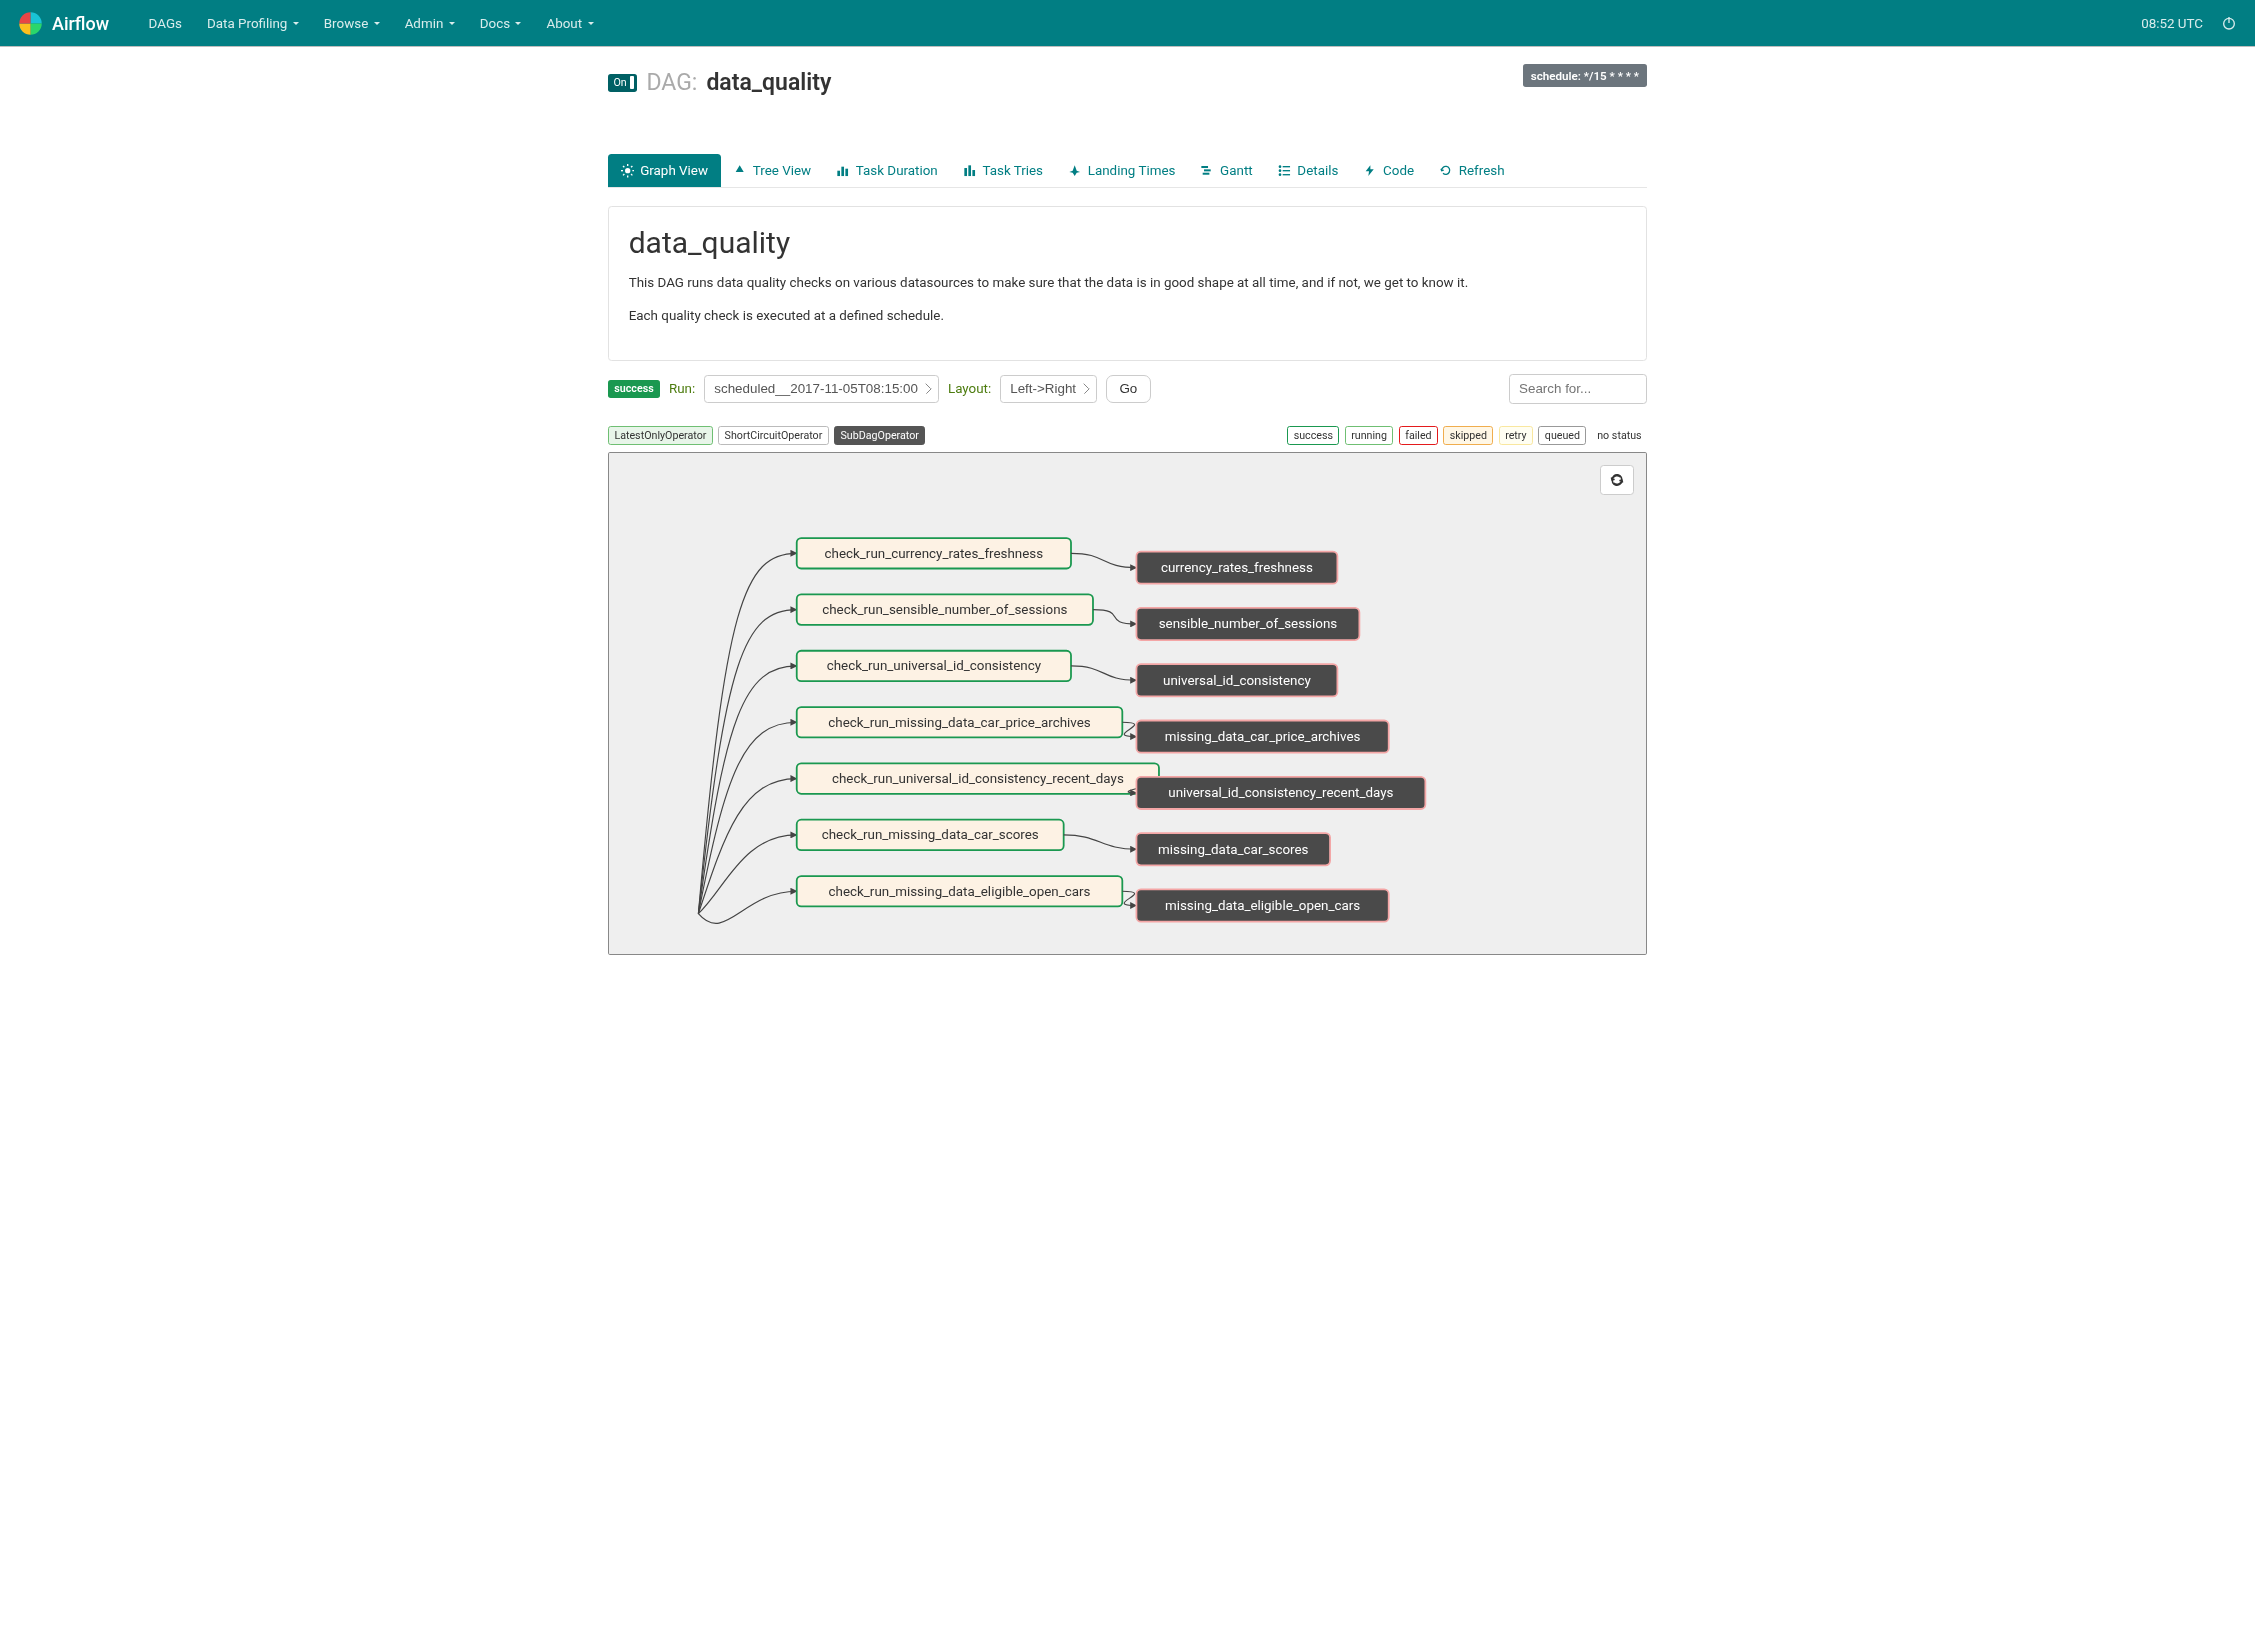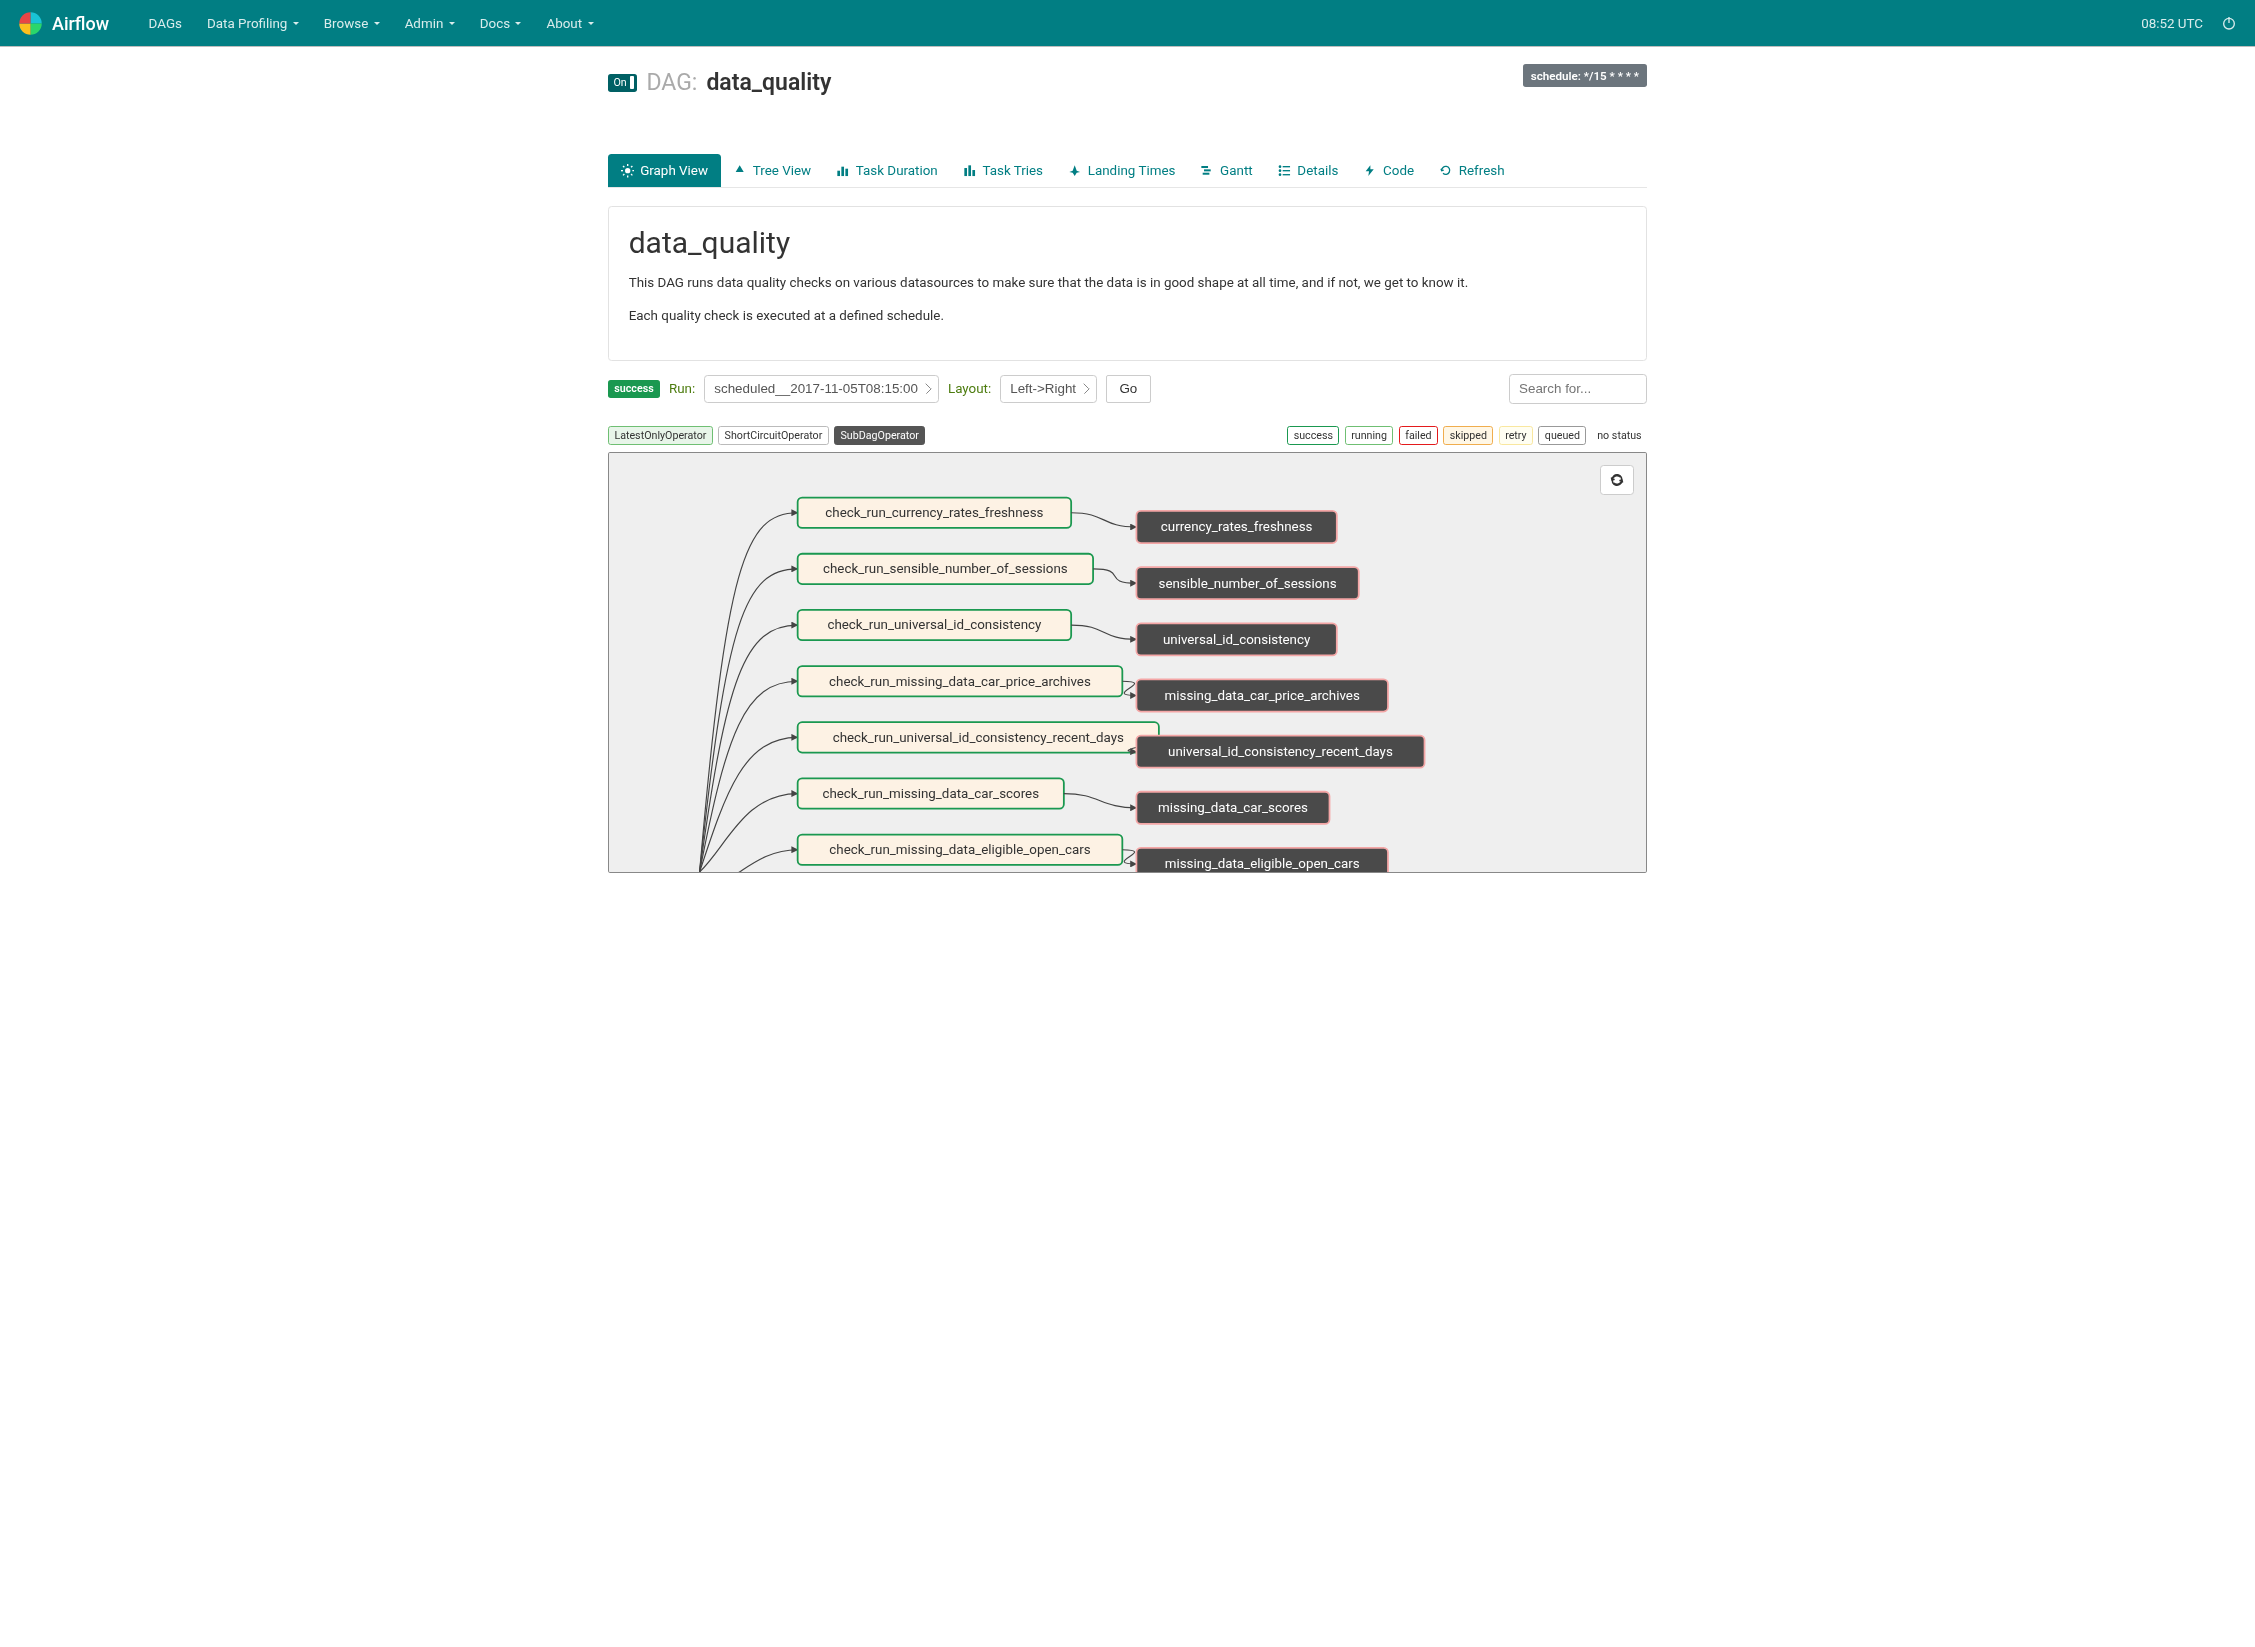--- a/index.html
+++ b/index.html
@@ -106,21 +106,21 @@
   position: absolute; right: 7.2px; top: 50%;
   transform: translateY(-50%);
   width: 7.2px; height: 10.7px;
   background:
     linear-gradient(45deg, transparent 45%, #888 45%, #888 55%, transparent 55%) 0 0/7.2px 5.4px no-repeat,
     linear-gradient(-45deg, transparent 45%, #888 45%, #888 55%, transparent 55%) 0 5.4px/7.2px 5.4px no-repeat;
   pointer-events:none;
 }
 .btn-go {
   border: 0.9px solid #ccc; background: #fff; color: #333;
-  padding: 5.4px 12.5px; border-radius: 2px; font-size: 13.4px; cursor: pointer;
+  padding: 5.4px 12.5px; border-radius: 7px; font-size: 13.4px; cursor: pointer;
 }
 .search-input {
   border: 0.9px solid #ccc; border-radius: 3.6px;
   padding: 6.3px 9px; font-size: 13.4px; width: 138px; color: #555;
 }
 .spacer { flex: 1; }
 
 .legend-row { display: flex; align-items: center; gap: 5.4px; margin-bottom: 7.2px; }
 .legend-left { display:flex; gap:5.4px; }
 .legend-right { display:flex; gap:5.4px; margin-left:auto; align-items:center;}
@@ -139,21 +139,21 @@
 .s-success{border-color:#1a9850;} .s-running{border-color:#6fbf73;}
 .s-failed{border-color:#e41a1c;} .s-skipped{border-color:#f0ad4e;background:#fff7e6;}
 .s-retry{border-color:#f9e79f;background:#fffef2;} .s-queued{border-color:#999;}
 .s-none{border:none;}
 
 .graph-area {
   border: 0.9px solid #888;
   border-radius: 1.8px;
   background: #efefef;
   position: relative;
-  height: 421px;
+  height: 503px;
   overflow: hidden;
 }
 .refresh-btn-float {
   position: absolute; top: 12.5px; right: 12.5px;
   background: #fff; border: 0.9px solid #ccc; border-radius: 3.6px;
   width: 34px; height: 30px; display:flex; align-items:center; justify-content:center;
   cursor: pointer;
 }
 svg.graph { width: 100%; height: 100%; }
 .node-check rect {

